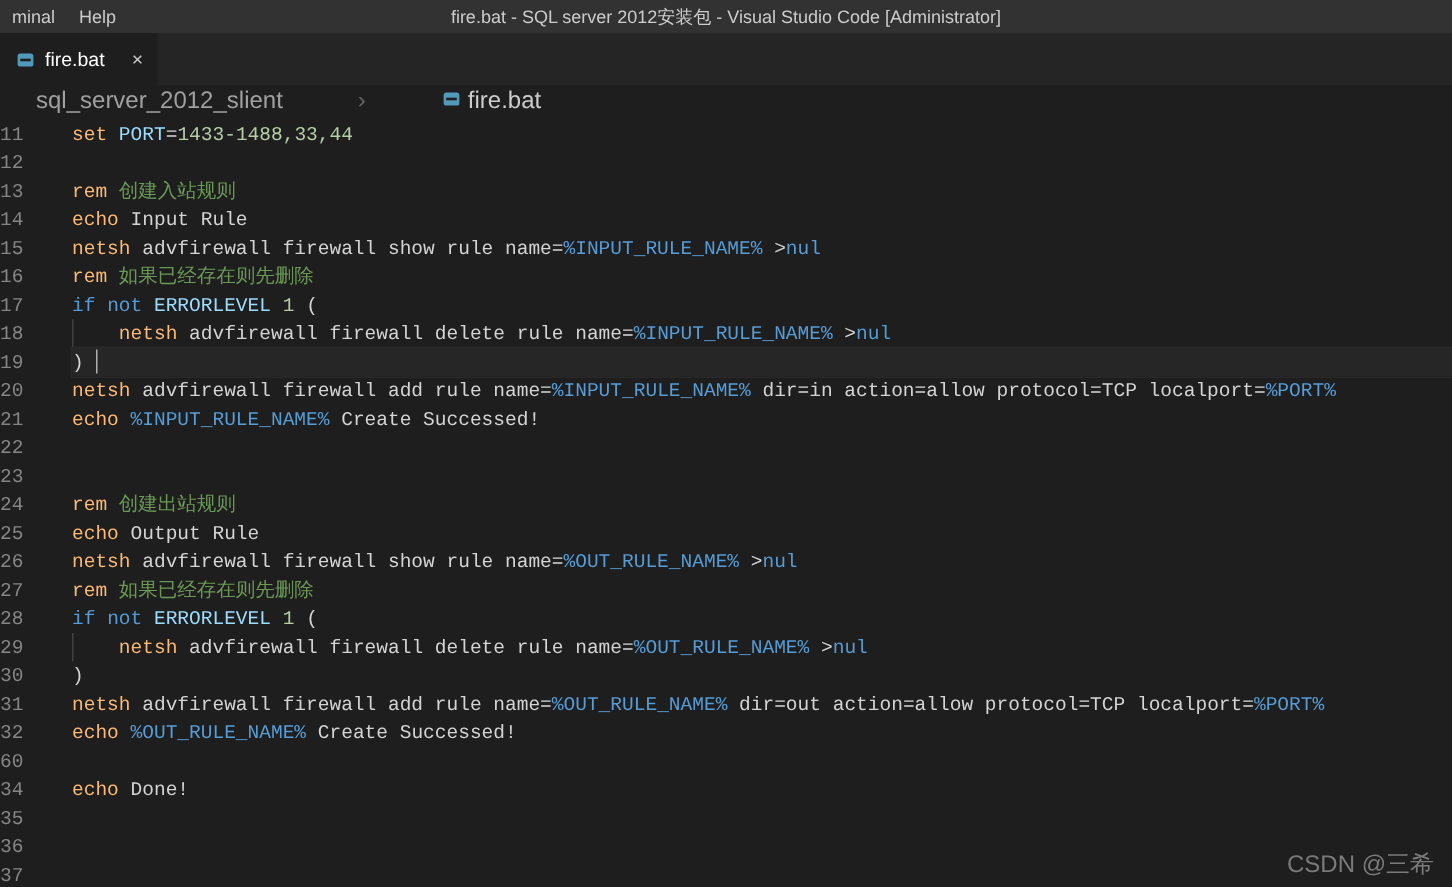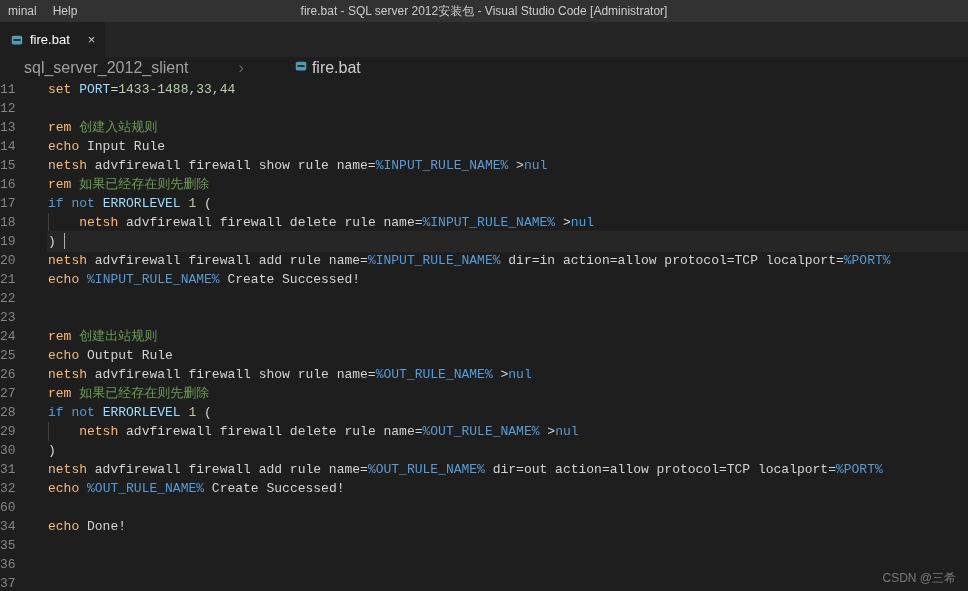--- a/index.html
+++ b/index.html
@@ -109,21 +109,21 @@
 .tok-num { color: #b5cea8; }
 .tok-text { color: #d4d4d4; }
 .tok-nul { color: #569cd6; }
 .tok-pun { color: #d4d4d4; }
 .watermark {
   position: absolute;
   right: 12px;
   bottom: 4px;
   color: #7a7a7a;
   font-family: "Segoe UI", sans-serif;
-  font-size: 12px;
+  font-size: 16px;
 }
 .file-icon-svg { width:14px; height:14px; }
 </style>
 </head>
 <body>
 
 <div class="menubar">
   <span class="menu-item">minal</span>
   <span class="menu-item">Help</span>
   <span class="titlebar-title">fire.bat - SQL server 2012安装包 - Visual Studio Code [Administrator]</span>

